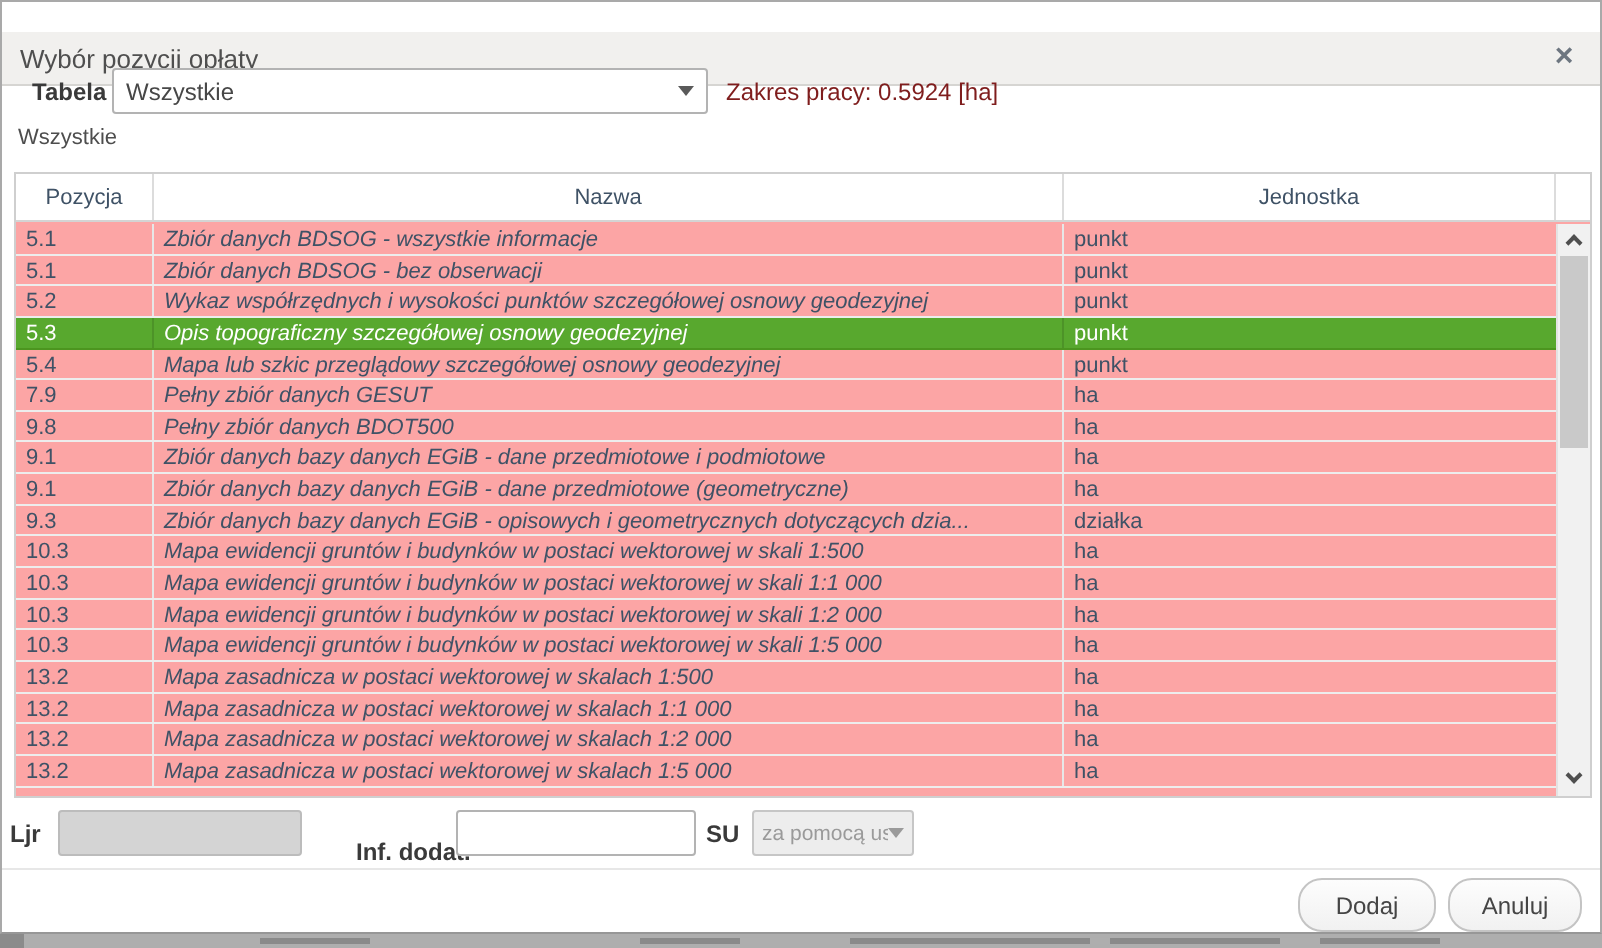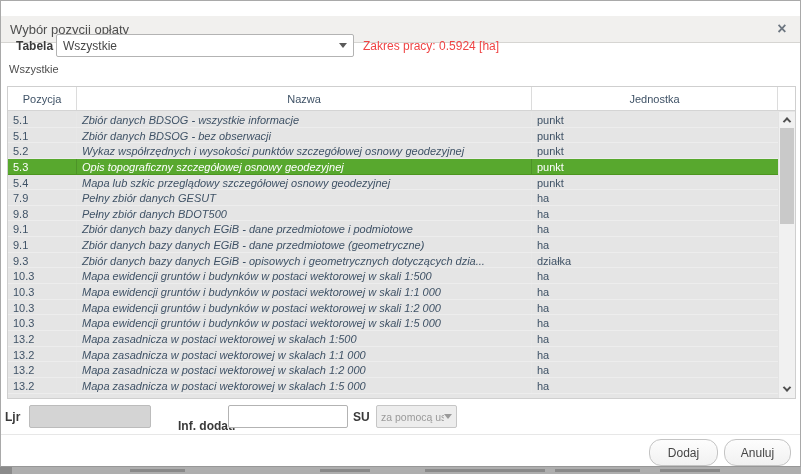--- a/index.html
+++ b/index.html
@@ -31,26 +31,26 @@
   .combo-main {
     position: absolute; left: 55px; top: 33px; width: 298px; height: 23px;
     background: #fff; border: 1px solid #b3b3b3; border-radius: 2px;
     display: flex; align-items: center; padding: 0 6px; cursor: pointer;
   }
   .combo-main .combo-text { font-size: 12px; color: #474747; flex: 1; overflow: hidden; white-space: nowrap; }
   .tri-down {
     width: 0; height: 0; border-left: 4px solid transparent; border-right: 4px solid transparent;
     border-top: 5px solid #5a5a5a; flex: none;
   }
-  #scope { position: absolute; left: 362px; top: 38px; font-size: 12px; color: #ef4444; }
+  #scope { position: absolute; left: 362px; top: 38px; font-size: 12px; color: #7f1d1d; }
   #group-caption { position: absolute; left: 8px; top: 62px; font-size: 11px; color: #4e4e4e; }
   
   .grid {
     position: absolute; left: 6px; top: 85px; width: 789px; height: 313px;
-    border: 1px solid #cfcfcf; background: #e5e5e5;
+    border: 1px solid #cfcfcf; background: #fca5a5;
   }
   .ghead {
     position: absolute; left: 0; right: 0; top: 0; height: 24px;
     display: flex; border-bottom: 1px solid #d4d4d4; background: #fff;
   }
   .hcell {
     font-size: 11px; color: #3f5266; display: flex; align-items: center; justify-content: center;
     border-right: 1px solid #dcdcdc; cursor: pointer;
   }
   .hc0 { width: 69px; } .hc1 { width: 455px; } .hc2 { flex: 1; } .hc3 { width: 17px; border-right: none; }

